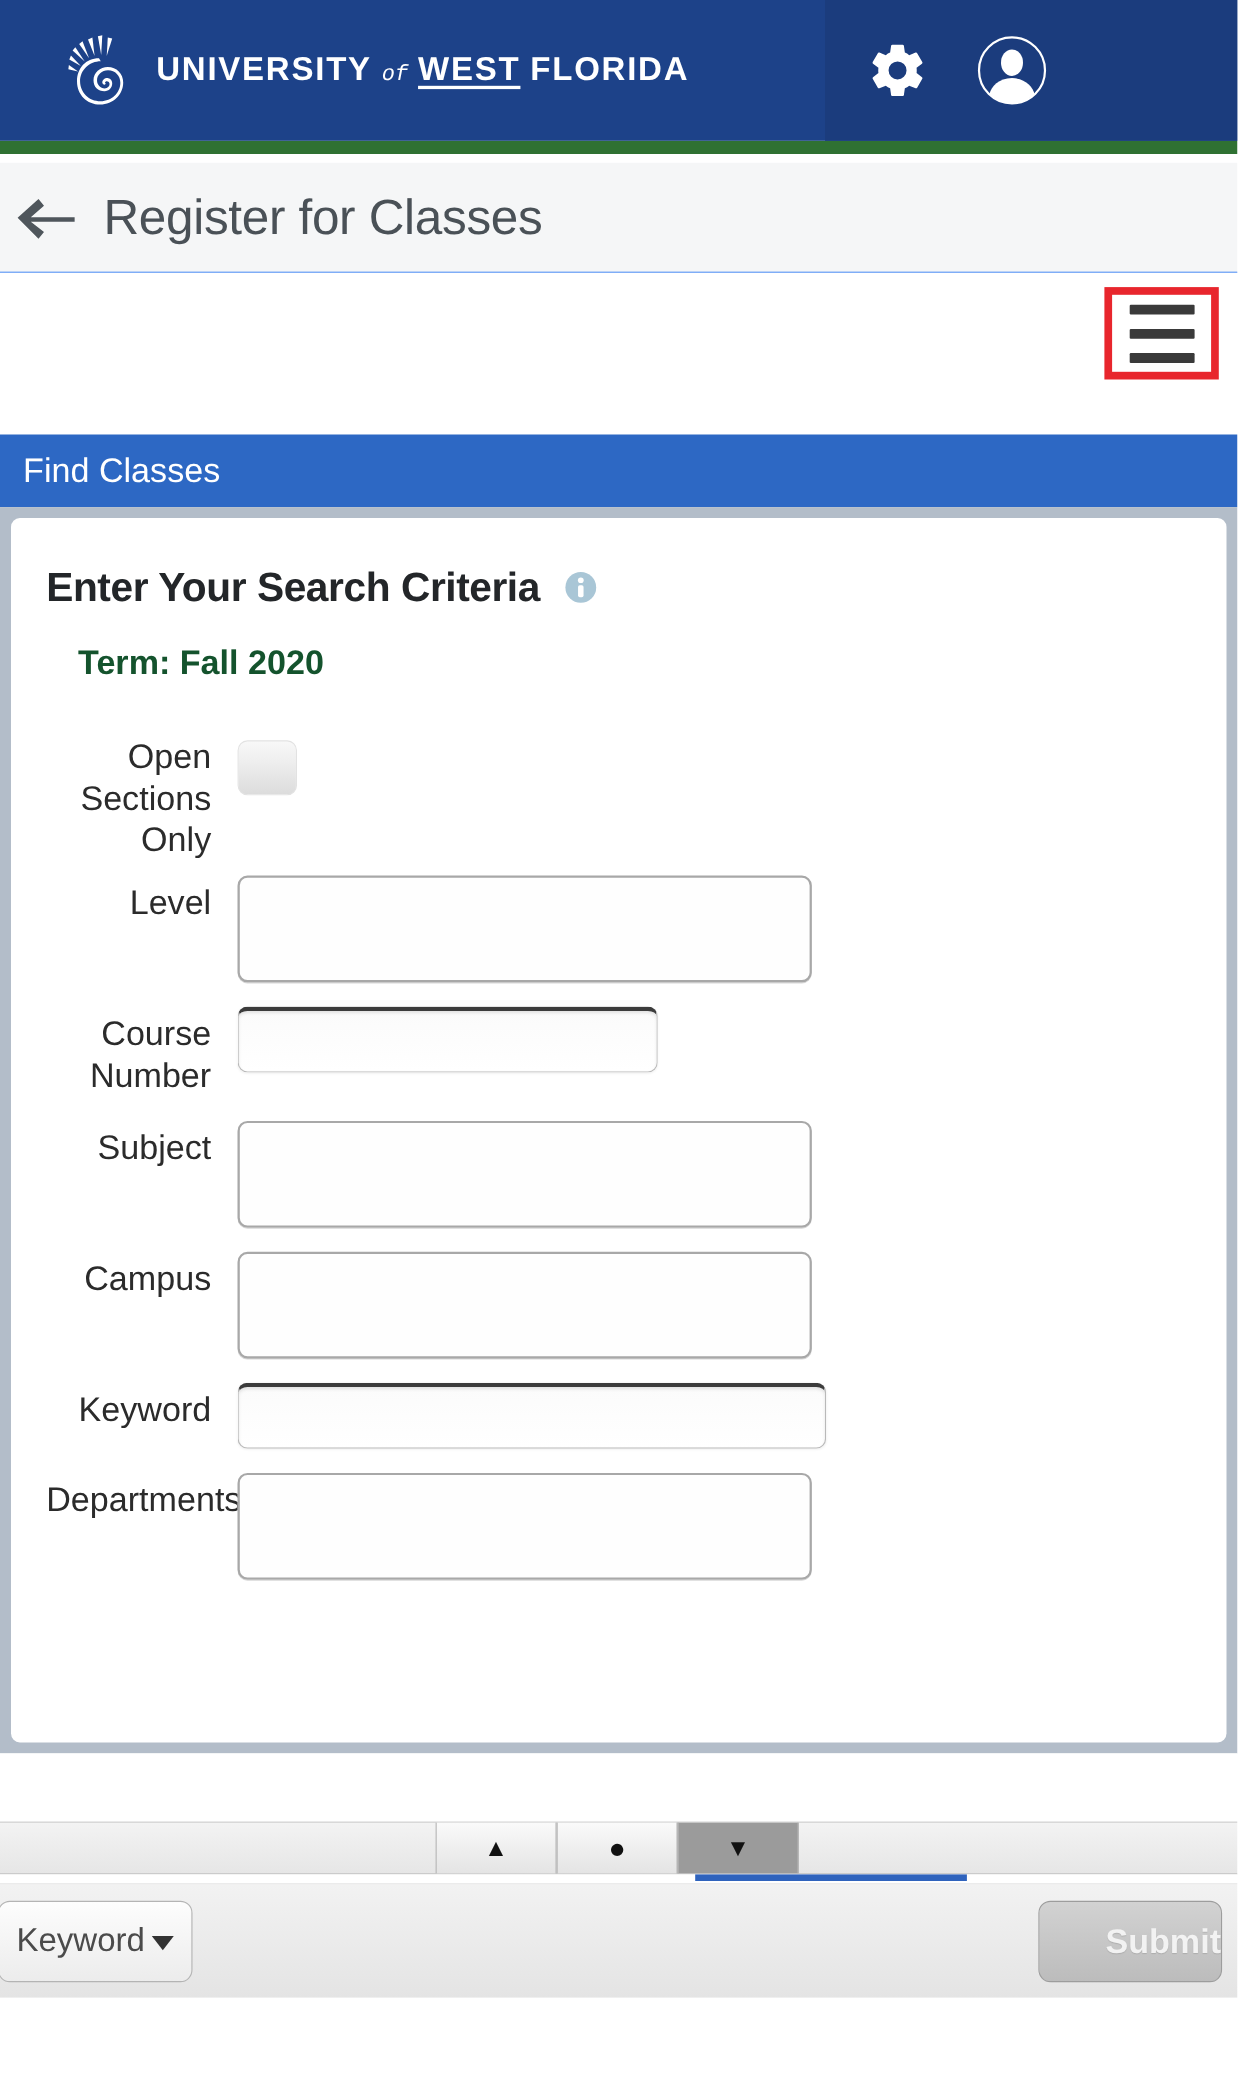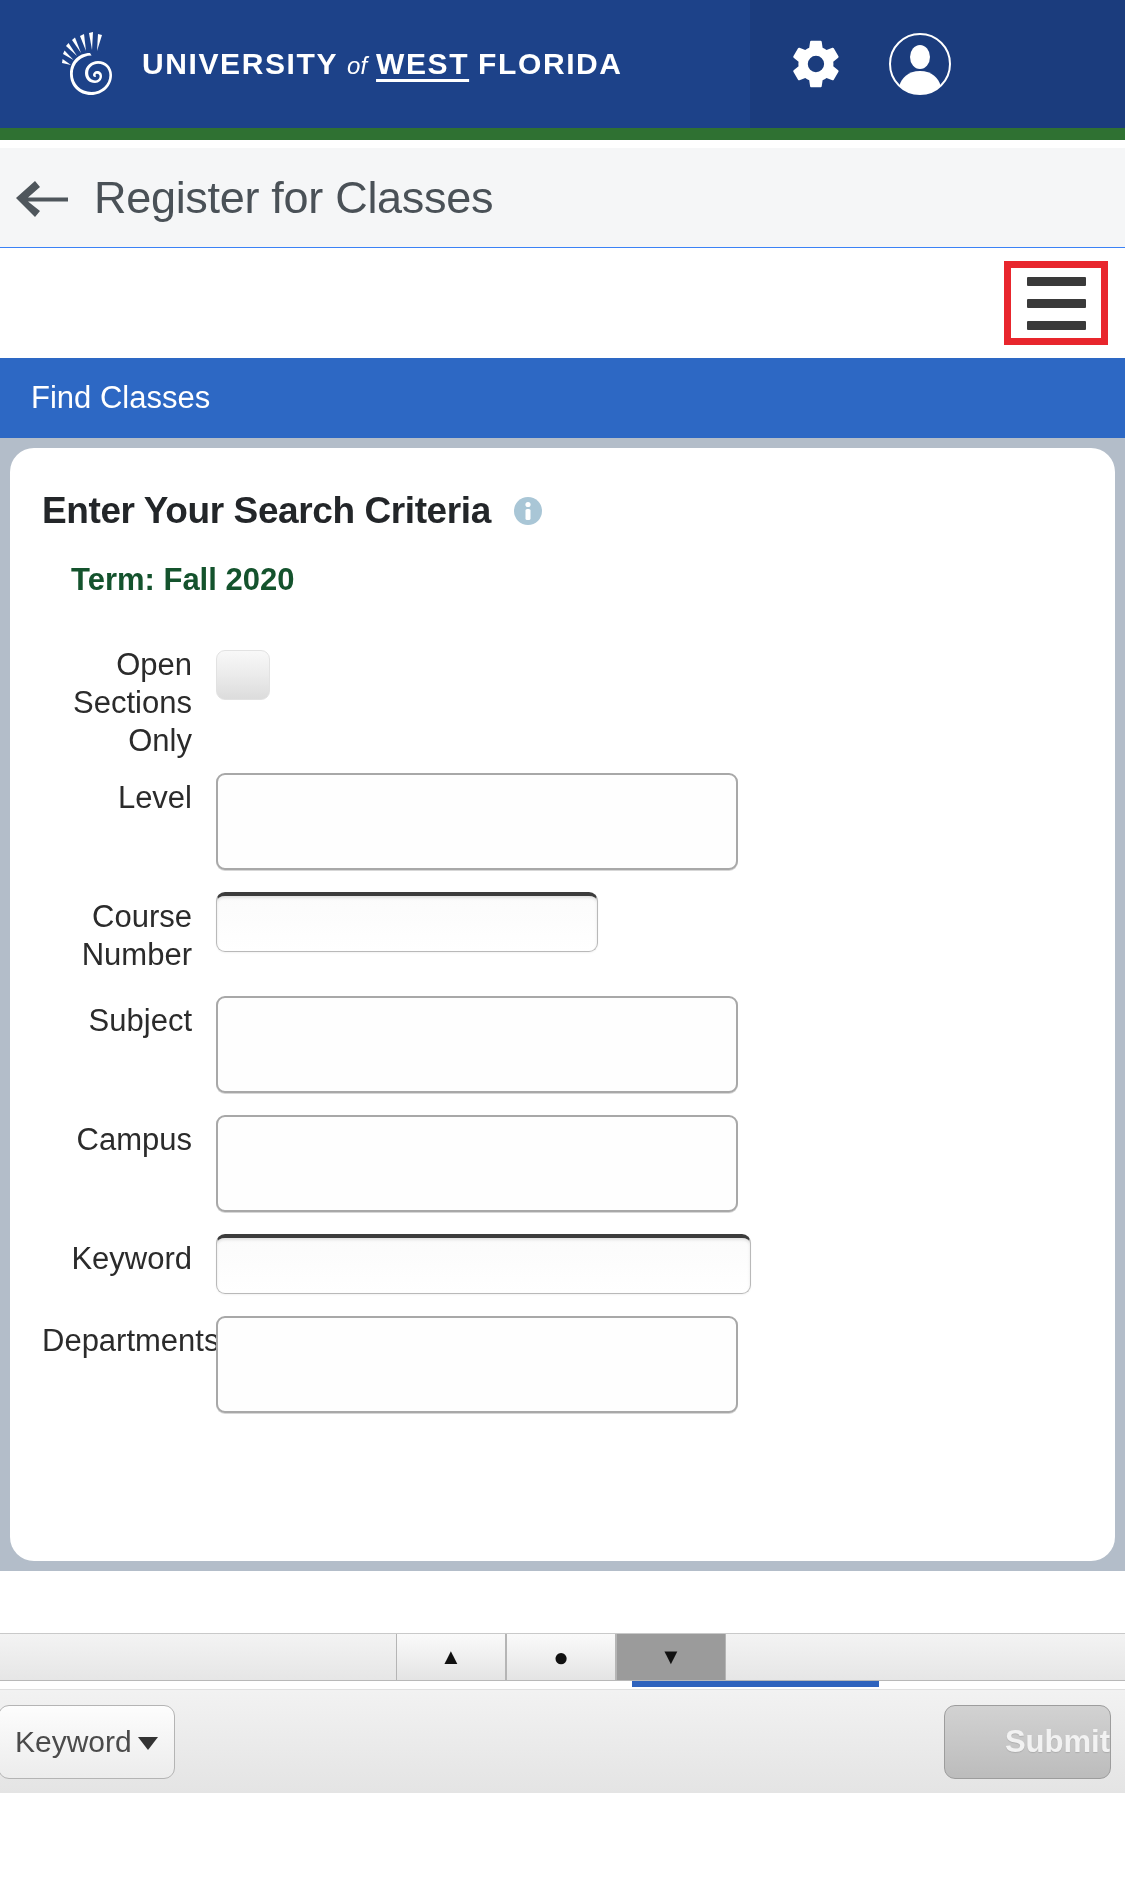--- a/index.html
+++ b/index.html
@@ -46,23 +46,23 @@
     letter-spacing: 1.6px;
     font-weight: 600;
     white-space: nowrap;
     display: flex;
     align-items: baseline;
     gap: 9px;
     font-stretch: condensed;
   }
   .logo-text .word { font-family: "Liberation Sans Narrow","Liberation Sans",sans-serif; }
   .logo-text .of {
-    font-family: Liberation Sans, sans-serif;
+    font-family: Liberation Mono, monospace;
     font-style: italic;
-    font-size: 24px;
+    font-size: 20px;
     font-weight: 400;
     letter-spacing: 0;
   }
   .logo-text .ul { text-decoration: underline; text-underline-offset: 5px; text-decoration-thickness: 3px; }
 
   .gear-icon { width: 56px; height: 56px; }
   .avatar-icon { width: 64px; height: 64px; }
 
   .greenstripe { height: 12px; background: #2f7132; }
   .whitegap { height: 8px; background: #ffffff; }
@@ -108,41 +108,42 @@
   }
   .hamburger-btn .bar {
     width: 59px;
     height: 9px;
     background: #3a3a3a;
     border-radius: 1px;
   }
 
   
   .findbar {
-    height: 80px;
+    height: 66px;
     background: #2d68c4;
     display: flex;
     align-items: center;
-    padding-left: 31px;
+    padding-left: 21px;
+    margin-top: 37px;
   }
   .findbar-label {
     color: #ffffff;
     font-size: 31px;
     font-weight: 400;
   }
 
   
   .panel-outer {
     background: #b3bdc9;
     padding: 10px;
     height: 1133px;
   }
   .panel-card {
     background: #ffffff;
-    border-radius: 24px;
+    border-radius: 8px;
     height: 100%;
     padding: 30px 32px 0 32px;
     overflow: hidden;
     position: relative;
   }
   .card-heading {
     display: flex;
     align-items: center;
     gap: 22px;
     margin-top: 12px;

